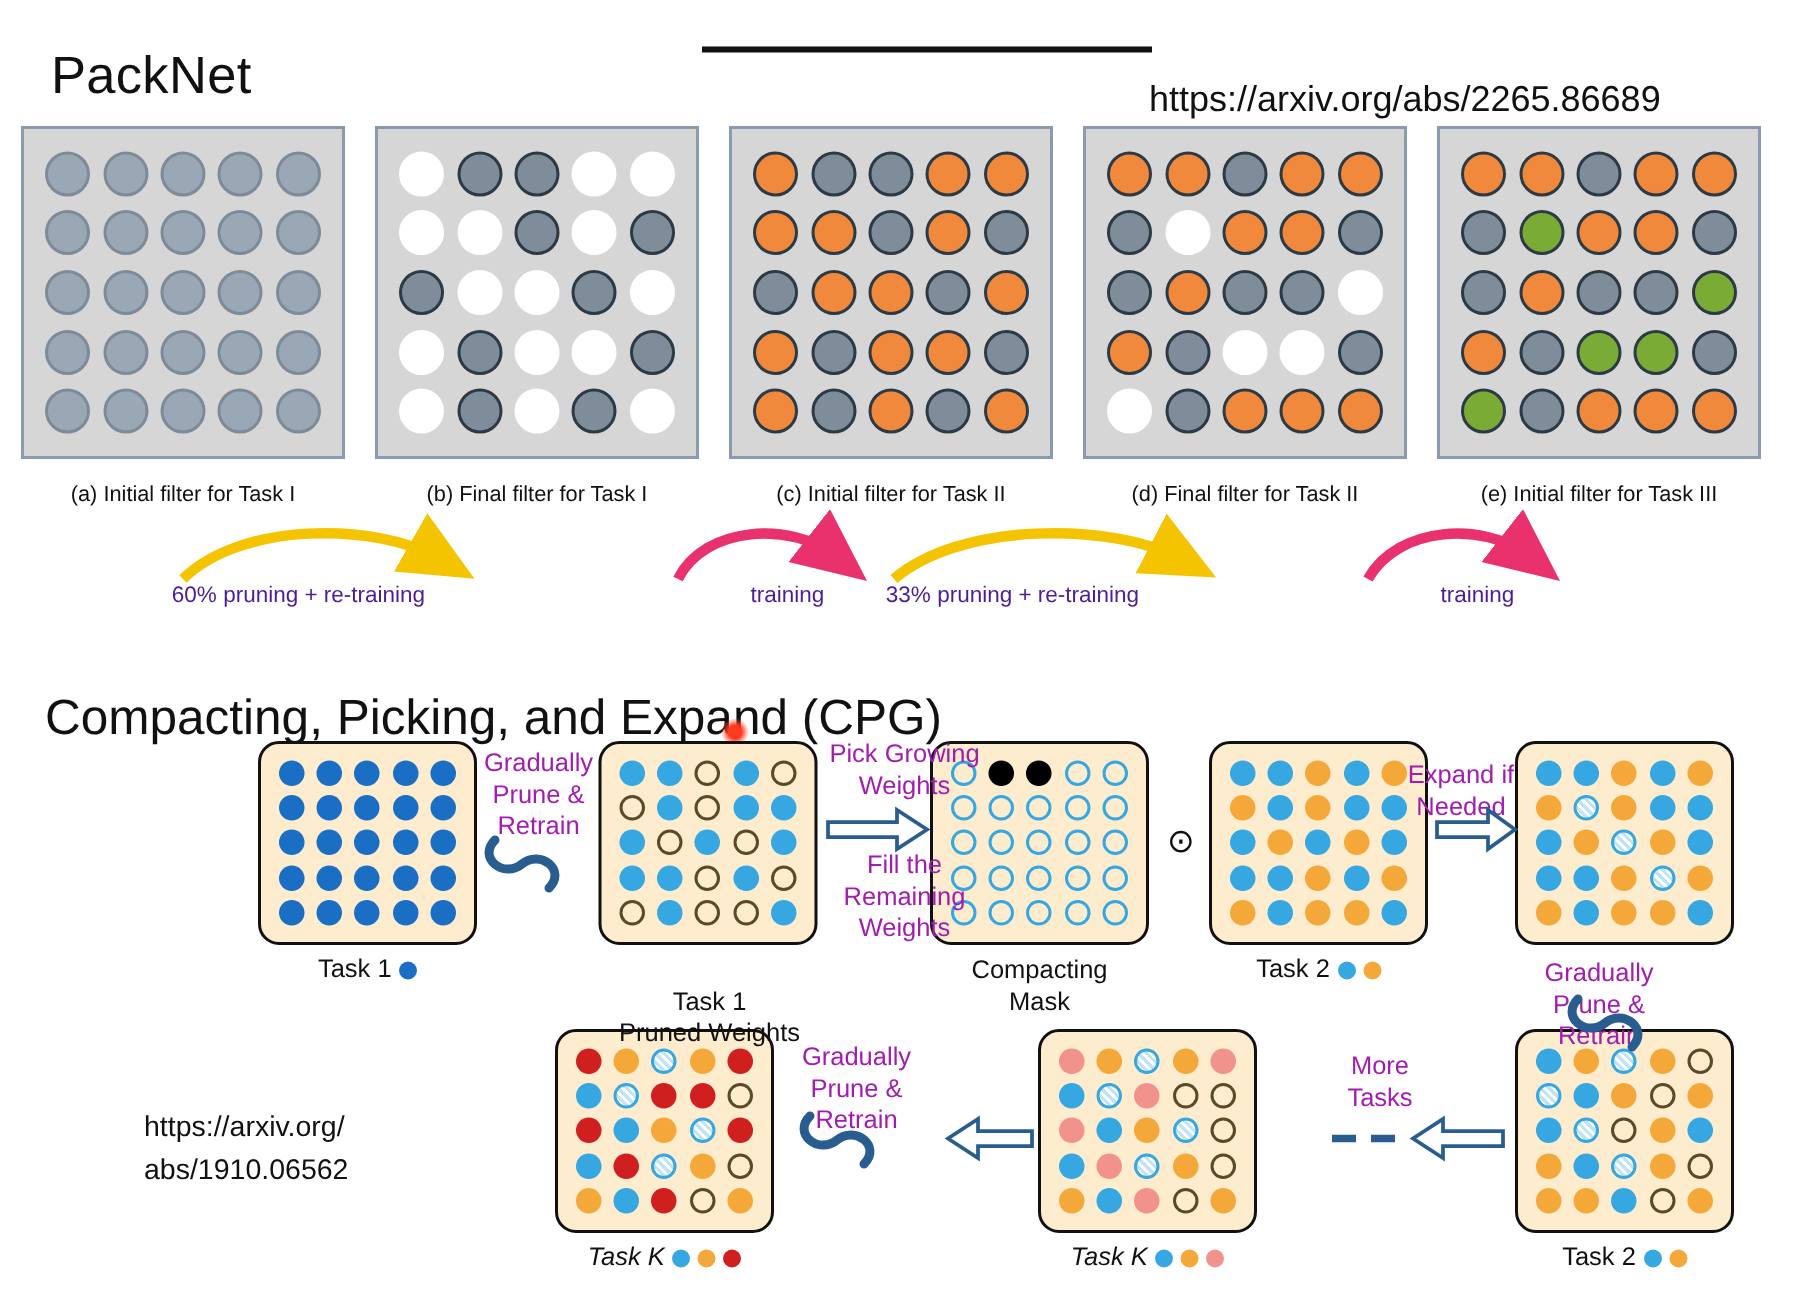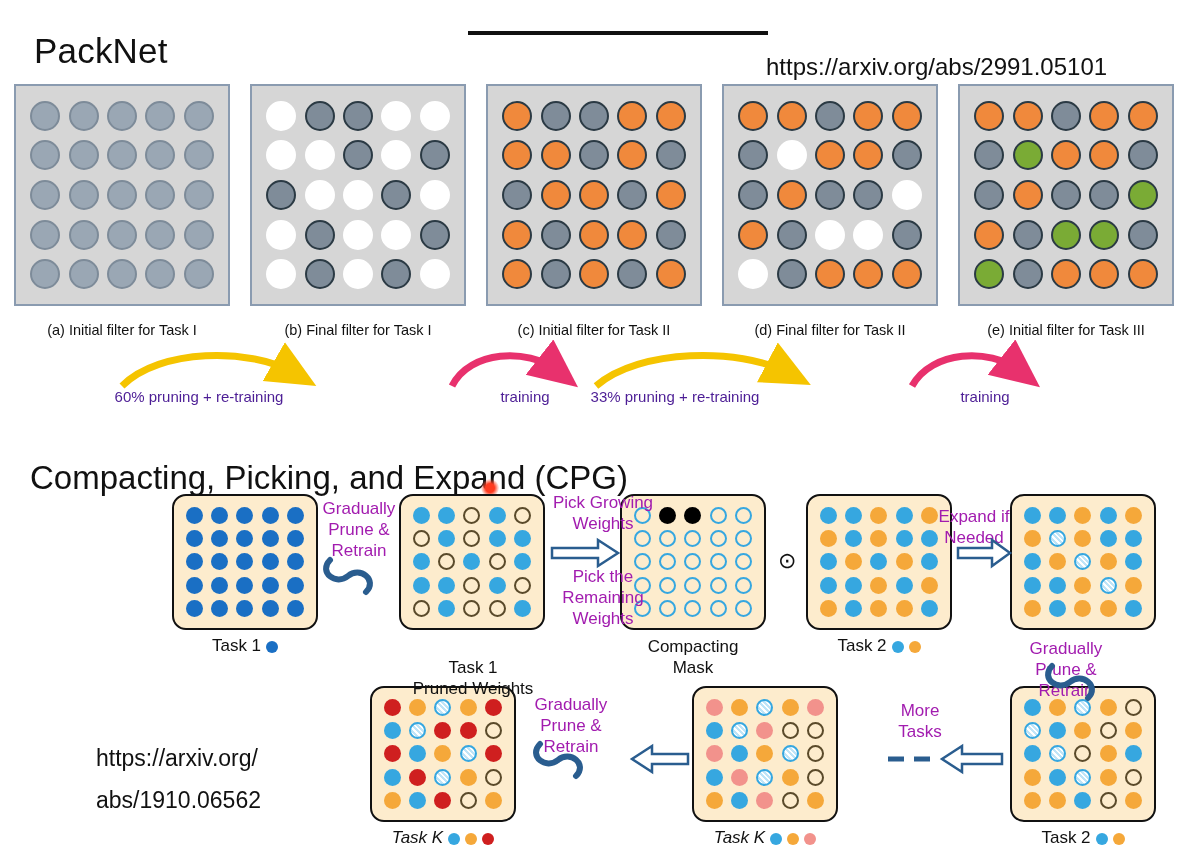--- a/index.html
+++ b/index.html
@@ -76,21 +76,21 @@
     left:30px; top:428px;
     font-size:33px;
   }
   #cpg-dot{
     left:481px; top:448px;
     width:18px;height:18px;border-radius:50%;
     background:radial-gradient(circle, #ff3b1f 0%, #ff3b1f 35%, rgba(255,80,50,.35) 60%, rgba(255,120,90,0) 75%);
   }
   #cpg-link{
     left:96px; top:706px;
-    font-size:23px; line-height:42px;
+    font-size:19px; line-height:29px;
   }
 
   .cbox{
     position:absolute;
     background:#fdeccd;
     border:2.5px solid #111;
     border-radius:14px;
     box-sizing:border-box;
   }
   .cgrid{
@@ -137,21 +137,21 @@
     color:#a21caf;
   }
   svg.ov{position:absolute;left:0;top:0;width:1204px;height:859px;pointer-events:none;}
   .odot{position:absolute;font-size:22px;}
 </style>
 </head>
 <body>
 
 <div class="abs" id="top-rule"></div>
 <div class="abs" id="packnet-title">PackNet</div>
-<div class="abs" id="packnet-link">https://arxiv.org/abs/2991.05101</div>
+<div class="abs" id="packnet-link">https://arxiv.org/abs/2265.86689</div>
 
 <div class="panel" style="left:14px">
     <div class="grid" id="g0">
       <span class="dot d-gray"></span>
       <span class="dot d-gray"></span>
       <span class="dot d-gray"></span>
       <span class="dot d-gray"></span>
       <span class="dot d-gray"></span>
       <span class="dot d-gray"></span>
       <span class="dot d-gray"></span>
@@ -568,21 +568,21 @@
 
 <div class="clabel" style="left:692px;top:828px;width:146px">
   <span style="font-style:italic">Task K</span><span class="legdot" style="background:#36a7e0"></span><span class="legdot" style="background:#f5a83a"></span><span class="legdot" style="background:#f2928c"></span>
 </div>
 
 <div class="steptext" style="left:318px;top:498px;width:82px;white-space:pre-line">Gradually
 Prune &amp;
 Retrain</div>
 <div class="steptext" style="left:540px;top:492px;width:126px;white-space:pre-line">Pick Growing
 Weights</div>
-<div class="steptext" style="left:545px;top:566px;width:116px;white-space:pre-line">Pick the
+<div class="steptext" style="left:545px;top:566px;width:116px;white-space:pre-line">Fill the
 Remaining
 Weights</div>
 <div class="steptext" style="left:928px;top:506px;width:92px;white-space:pre-line">Expand if
 Needed</div>
 <div class="steptext" style="left:1018px;top:638px;width:96px;white-space:pre-line">Gradually
 Prune &amp;
 Retrain</div>
 <div class="steptext" style="left:880px;top:700px;width:80px;white-space:pre-line">More
 Tasks</div>
 <div class="steptext" style="left:524px;top:694px;width:94px;white-space:pre-line">Gradually

